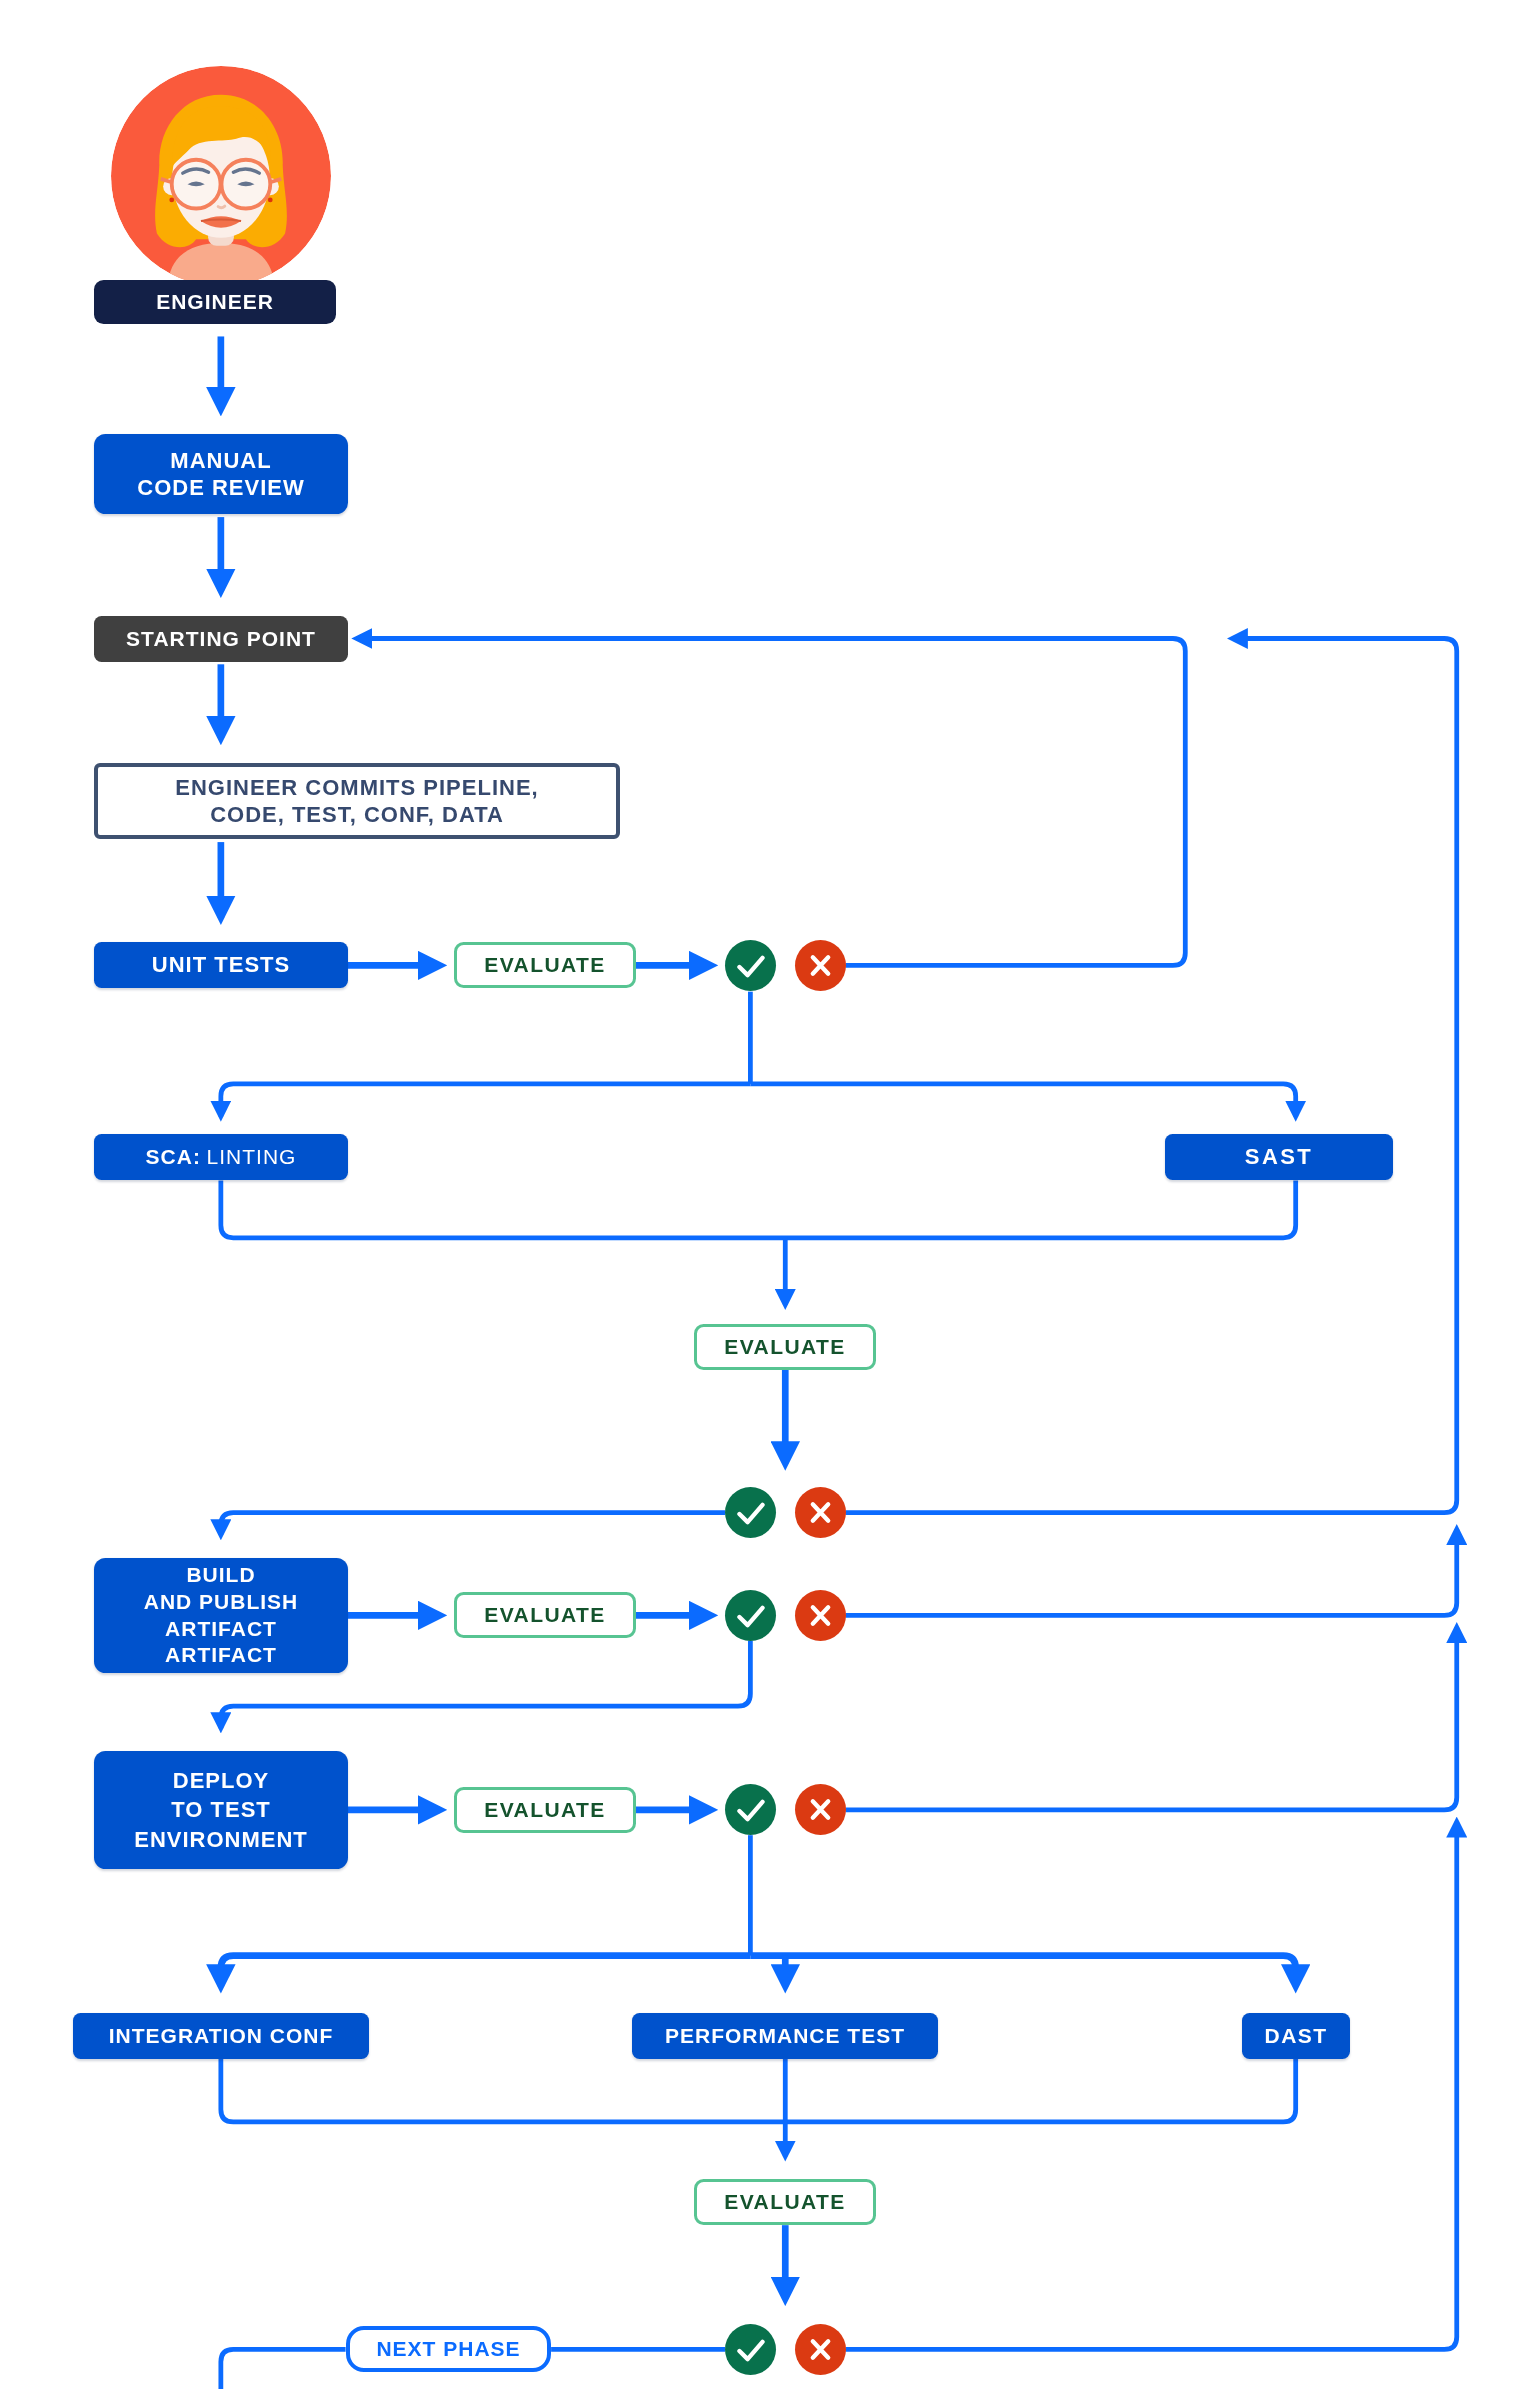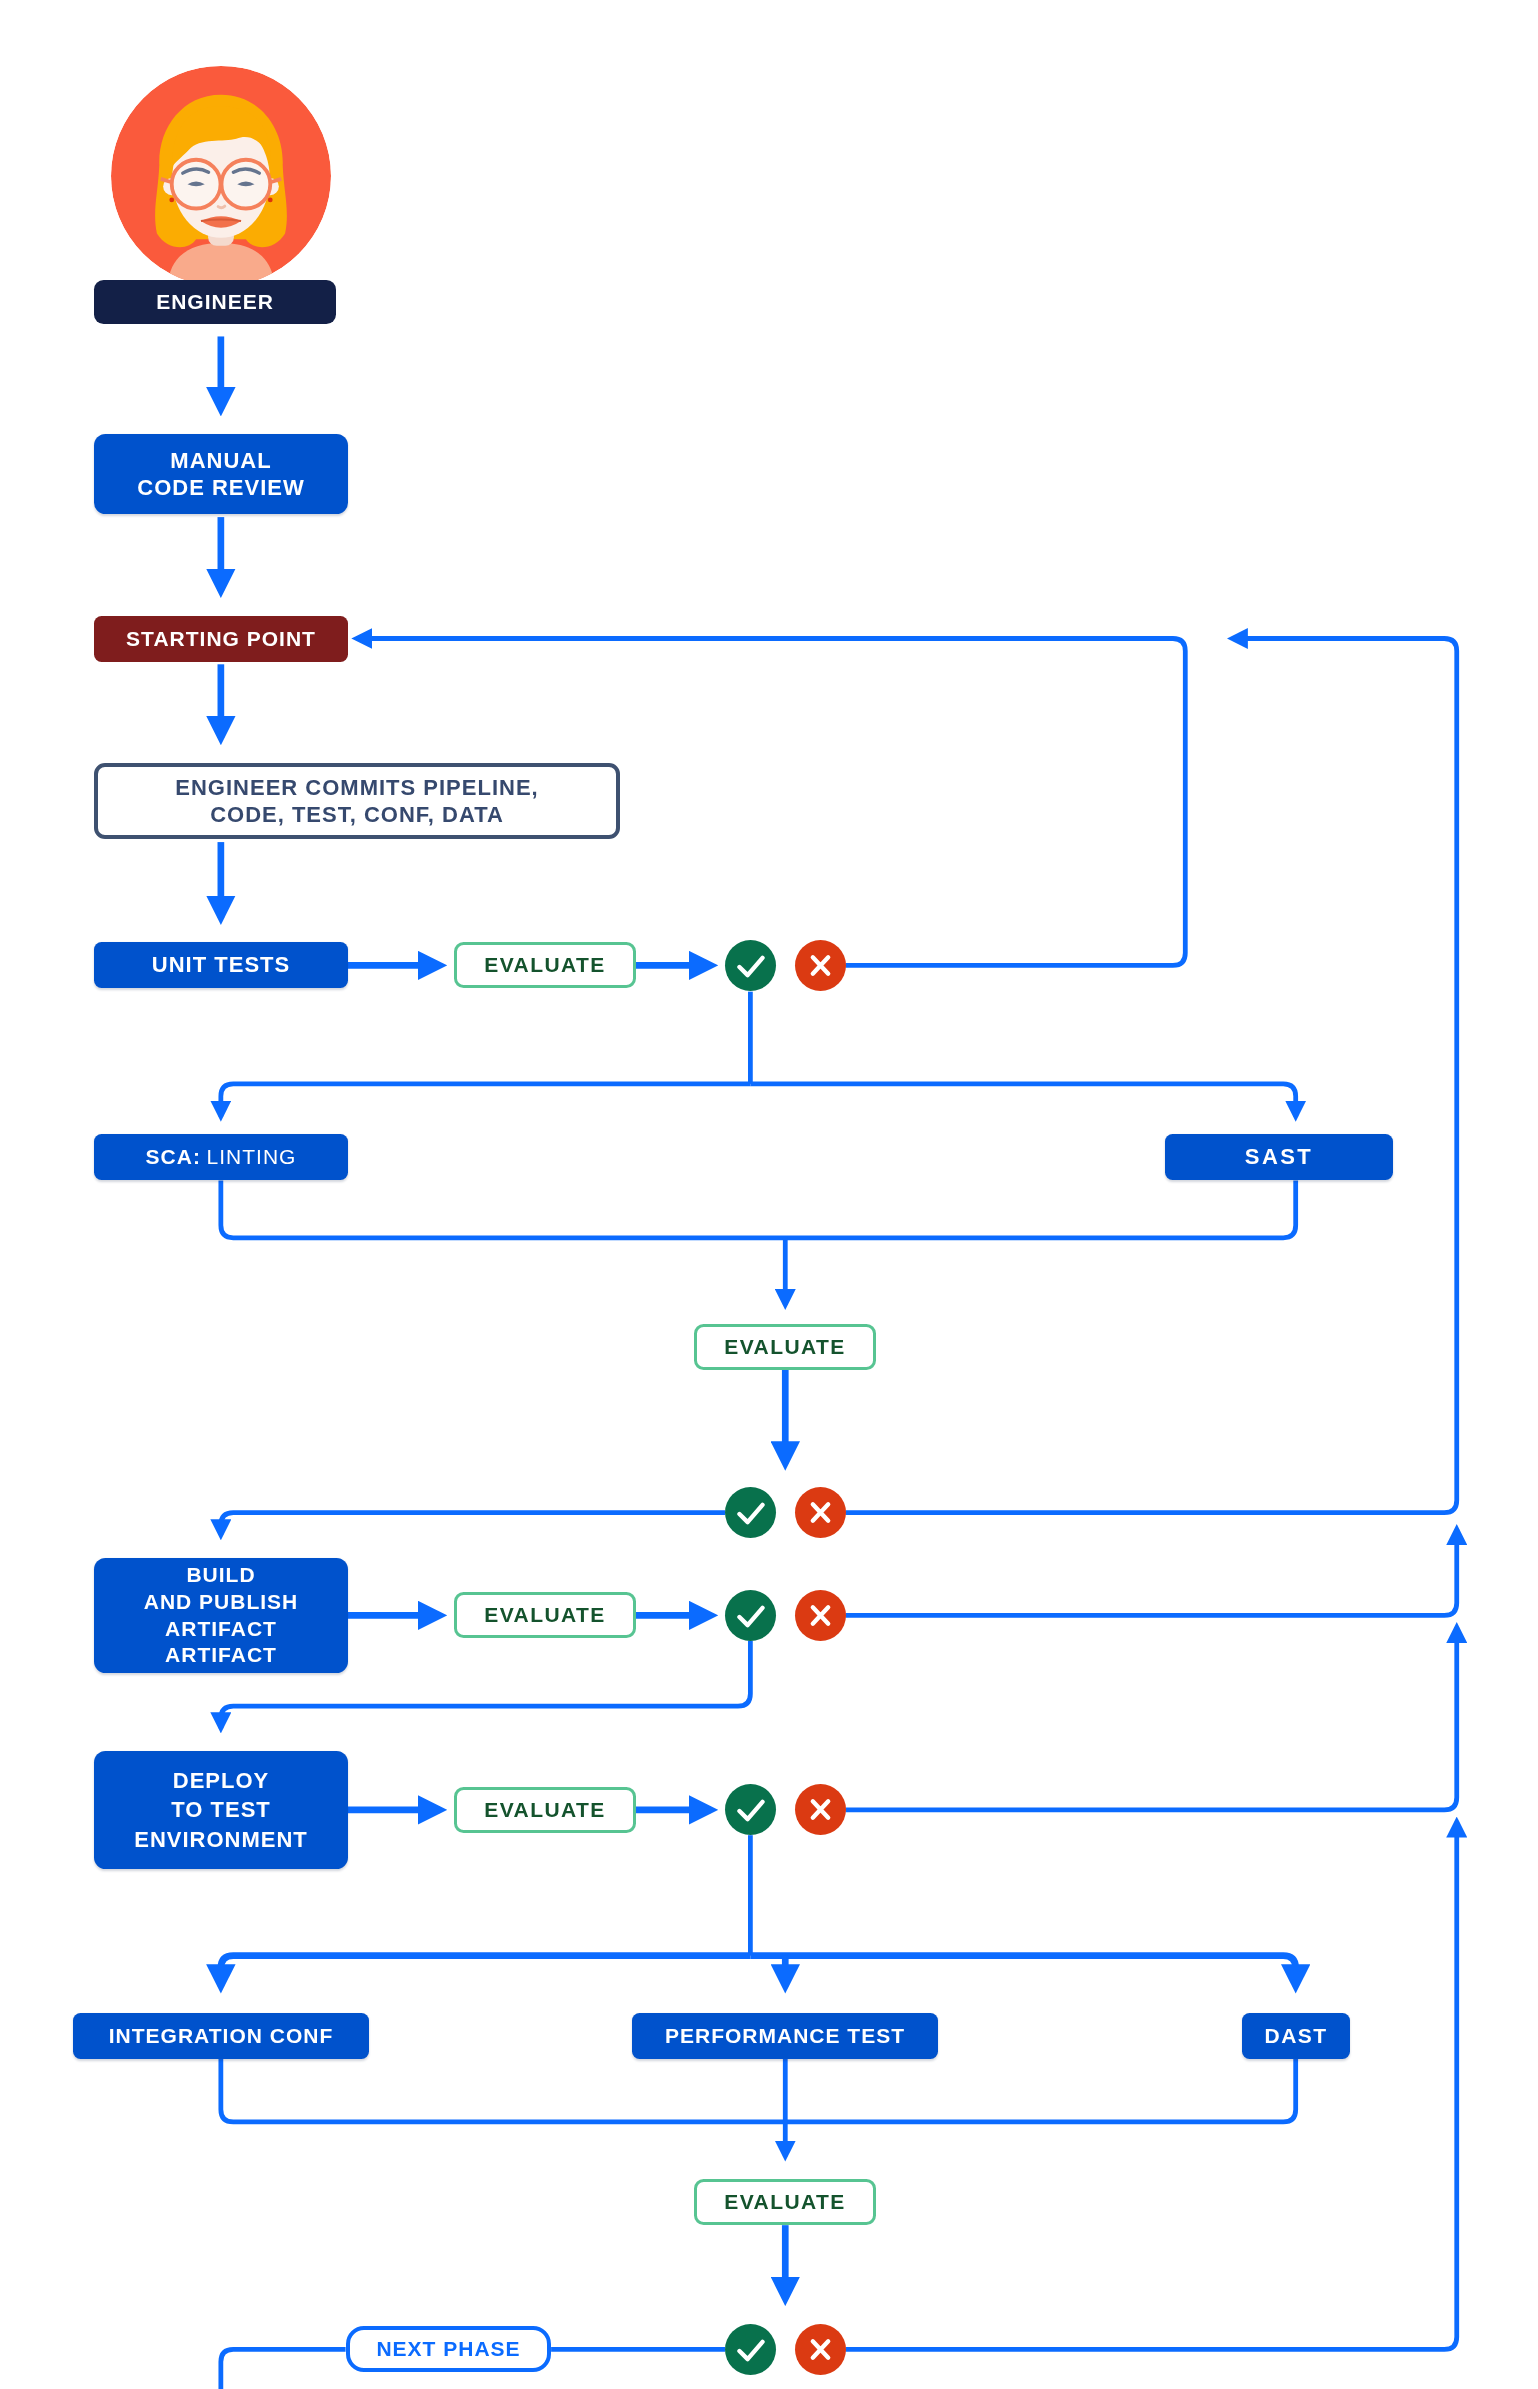--- a/index.html
+++ b/index.html
@@ -4,22 +4,22 @@
 <style>
   html,body{margin:0;padding:0;background:#ffffff;}
   body{width:1539px;height:2510px;position:relative;font-family:"Liberation Sans",sans-serif;overflow:hidden;}
   #wires{position:absolute;left:0;top:0;width:1539px;height:2510px;z-index:1;}
   .node{position:absolute;z-index:2;display:flex;align-items:center;justify-content:center;
         flex-direction:column;text-align:center;box-sizing:border-box;
         font-weight:700;letter-spacing:1px;line-height:1.25;}
   .blue{background:#0052CC;color:#ffffff;border-radius:7.6px;box-shadow:0 1.4px 2.4px rgba(9,30,66,.18);}
   .blue-lg{border-radius:11.5px;}
   .navy{background:#132047;color:#ffffff;border-radius:9.6px;}
-  .green{background:#7f1d1d;color:#ffffff;border-radius:7.6px;}
-  .outline-navy{background:#ffffff;border:4.8px solid #3E5170;color:#36496E;border-radius:11px;}
+  .green{background:#404040;color:#ffffff;border-radius:7.6px;}
+  .outline-navy{background:#ffffff;border:4.8px solid #3E5170;color:#36496E;border-radius:6px;}
   .outline-green{background:#ffffff;border:3.8px solid #57C492;color:#14532d;border-radius:9.6px;letter-spacing:1.4px;}
   .outline-blue{background:#ffffff;border:4.8px solid #0B6BFF;color:#0B6BFF;border-radius:7.6px;}
   .fs44{font-size:21px;} .fs46{font-size:22px;text-align:right;}
   .circ{position:absolute;z-index:3;width:51px;height:51px;border-radius:50%;
         display:flex;align-items:center;justify-content:center;}
   .circ svg{width:51px;height:51px;display:block;}
   .pass{background:#08714C;} .fail{background:#DB3A12;}
   .sast{letter-spacing:2.4px;}
   .sca-rest{font-weight:400;margin-left:5.7px;}
   #avatar{position:absolute;z-index:2;left:111px;top:66px;width:220px;height:220px;}

